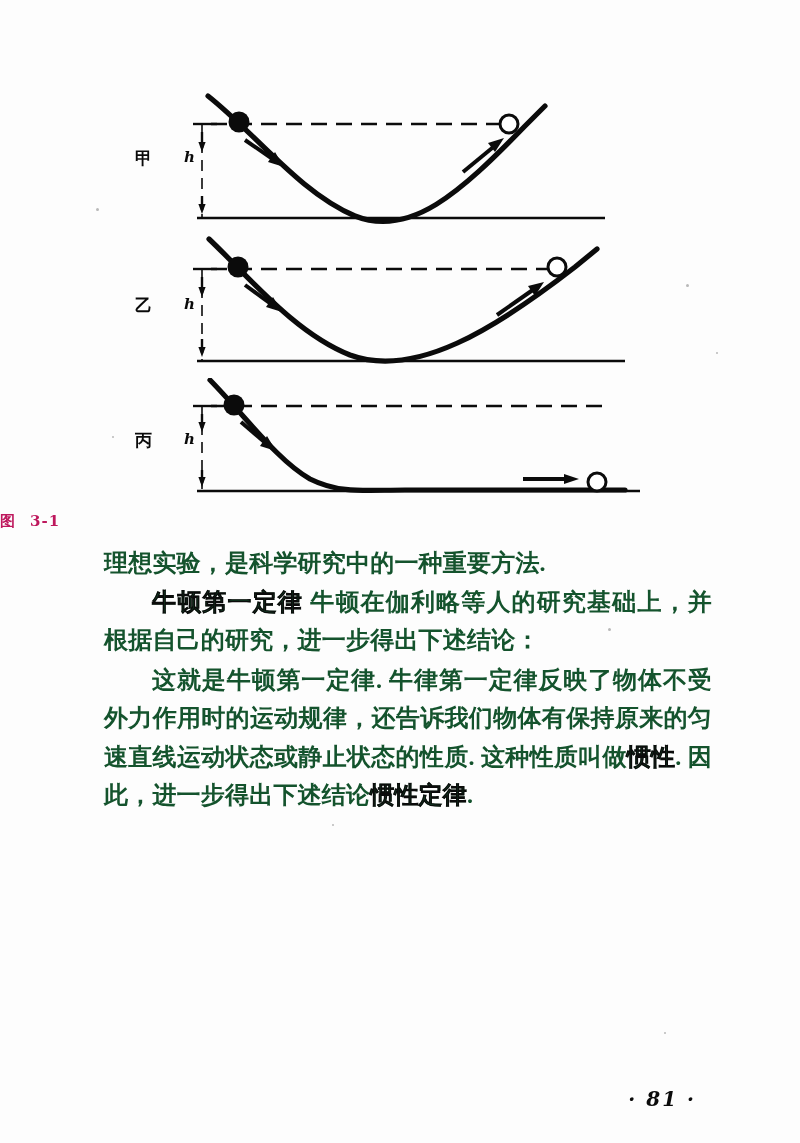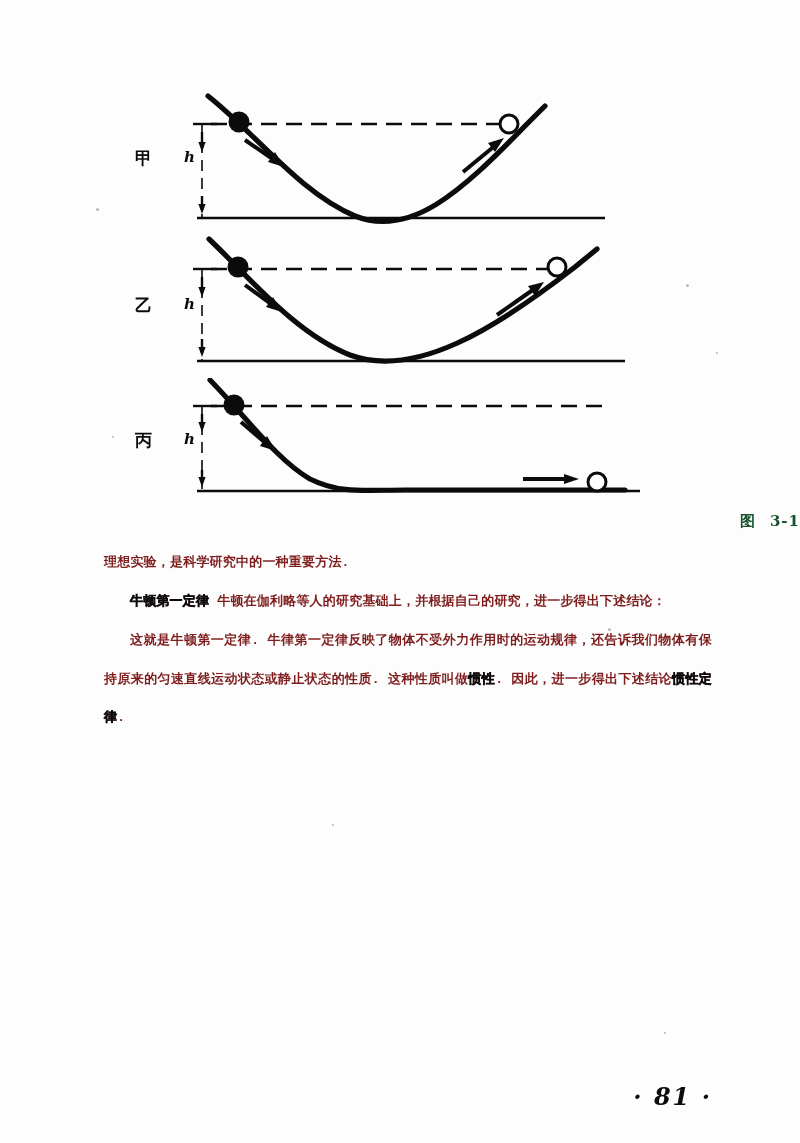--- a/index.html
+++ b/index.html
@@ -66,61 +66,61 @@
   .panel-c .h-label { left: 79px; top: 54px; }
 
   .panel svg { position: absolute; left: 0; top: 0; }
 
   
   .fig-caption {
     position: absolute;
     left: 0;
     right: 0;
     top: 512px;
-    text-align: right;
+    text-align: left;
     font-family: "DejaVu Sans", "Liberation Sans", sans-serif;
     font-weight: bold;
     font-size: 15px;
     letter-spacing: 1px;
-    color: #14532d;
+    color: #be185d;
   }
   .fig-caption .cap-num { margin-left: 14px; font-family: "DejaVu Serif", "Liberation Serif", serif; }
 
   
   .body-text {
     position: absolute;
     left: 104px;
     top: 544px;
     width: 608px;
-    font-family: Liberation Mono, monospace;
-    font-size: 13px;
+    font-family: Liberation Serif, serif;
+    font-size: 24px;
     font-weight: bold;
     line-height: 38.5px;
-    color: #7f1d1d;
+    color: #14532d;
     letter-spacing: 0.2px;
   }
   .body-text p {
     margin: 0;
     text-align: justify;
     text-justify: inter-character;
   }
   .body-text p.indent { text-indent: 2em; }
   .p-gap-sm { margin-top: 1px !important; }
   .term { font-weight: bold; margin-top: 8px; }
   .heavy { font-weight: bold; -webkit-text-stroke: 0.5px #0b0b0b; }
 
   
   .page-number {
     position: absolute;
-    right: 88px;
+    right: 104px;
     bottom: 32px;
     font-family: "DejaVu Serif", "Liberation Serif", serif;
     font-weight: bold;
     font-style: italic;
-    font-size: 24px;
+    font-size: 20px;
     color: #0b0b0b;
     letter-spacing: 2px;
     text-align: right;
   }
 
   
   .speck { position: absolute; background: #b9b9b9; border-radius: 50%; }
 </style>
 </head>
 <body>

